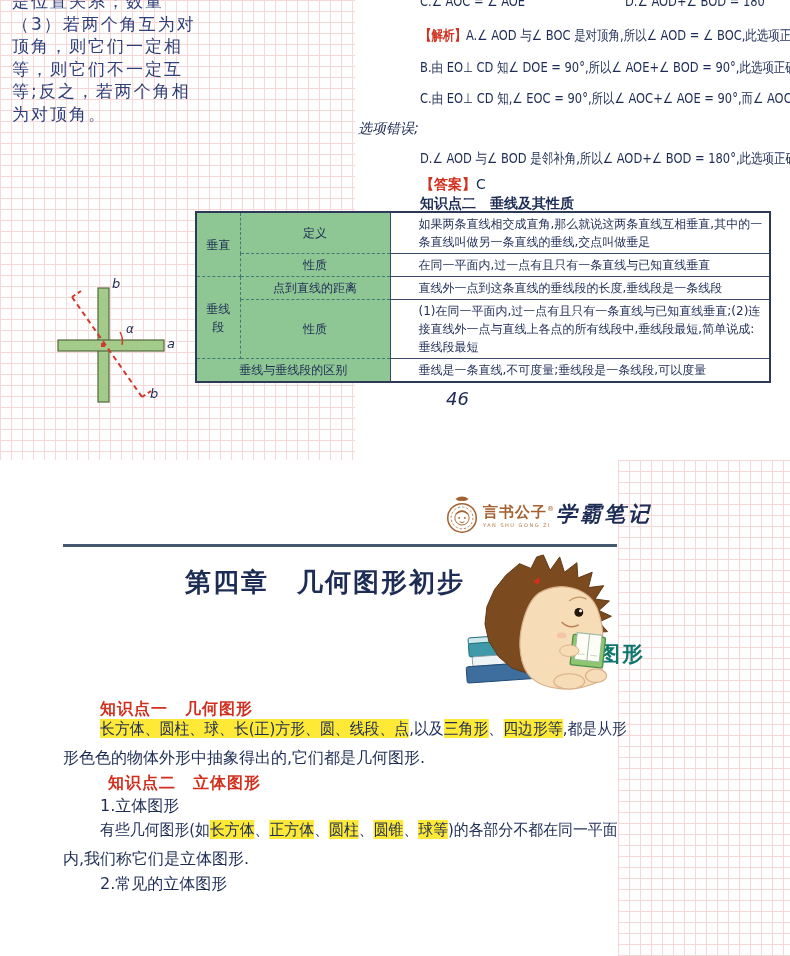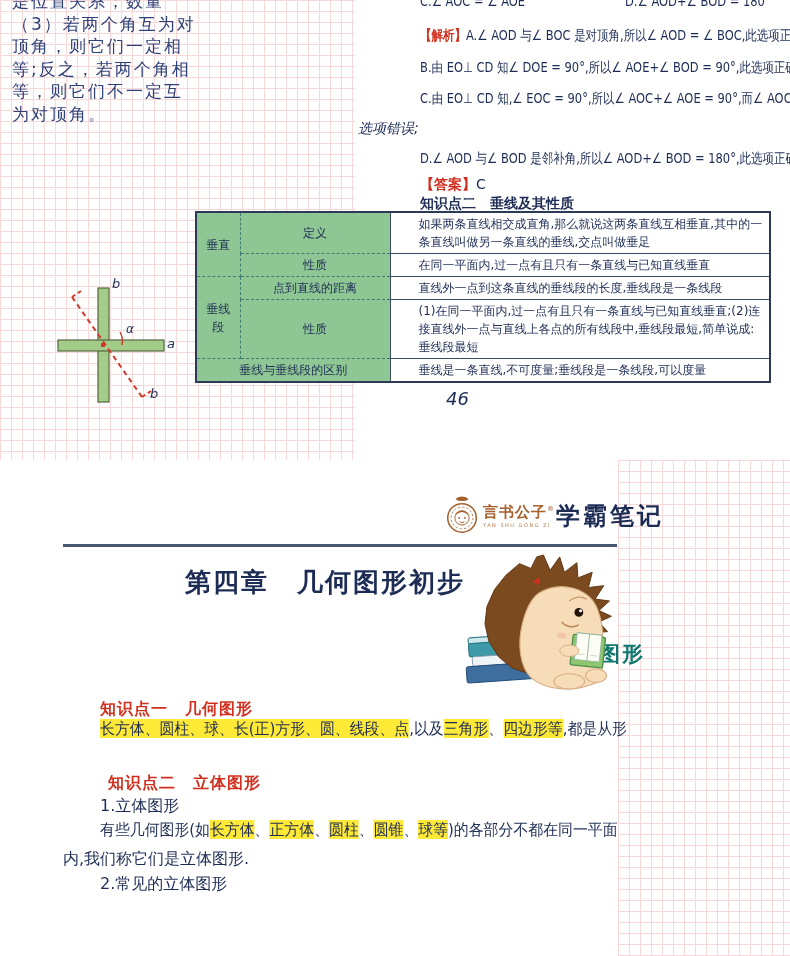--- a/index.html
+++ b/index.html
@@ -42,22 +42,22 @@
           font-size:12px; color:#1d2c55; table-layout:fixed; background:#fff;
           border:2px solid #2c3a57; }
   #tbl1 td { border:1px solid #3a4a66; padding:2px 6px; line-height:1.5; }
   #tbl1 td.g { background:#8fc794; text-align:center; vertical-align:middle; border-style:dashed; border-color:#3f7d74; }
   #tbl1 tr td:last-child { border-style:solid; border-color:#3a4a66;padding-left:28px; }
 
   
   #rule { position:absolute; left:63px; top:544px; width:554px; height:3px; background:#46586e; }
   .brandword { font-size:15px; font-weight:bold; color:#a5602f; letter-spacing:1px; }
   .pinyin { font-size:5px; color:#b77b47; letter-spacing:1.5px; }
-  #notebook-title { position:absolute; left:556px; top:500px; font-size:24px; font-weight:bold;
-                    color:#1d2c55; letter-spacing:3px; }
+  #notebook-title { position:absolute; left:556px; top:500px; font-size:21px; font-weight:bold;
+                    color:#1d2c55; letter-spacing:3px; font-style:italic; }
 
   
   #chapter { position:absolute; left:55px; top:565px; width:540px; text-align:center;
              font-size:26px; font-weight:bold; color:#1d2c55; letter-spacing:2px; }
   #section { position:absolute; left:55px; top:640px; width:590px; text-align:right;
              font-size:21px; font-weight:bold; color:#0f766e; letter-spacing:2px; }
   .kp { position:absolute; left:100px; font-size:16px; font-weight:bold; color:#d2301f; letter-spacing:1px; white-space:nowrap; }
   .p2line { position:absolute; white-space:nowrap; font-size:16px; color:#1d2c55; }
 
   #pageno { position:absolute; left:446px; top:388px; font-size:18px; font-style:italic; color:#1d2c55; }
@@ -69,22 +69,22 @@
 
 <div id="stage">
 
   <div class="band" id="band-top">
     <div class="gridbg" style="left:0;top:0;width:355px;height:460px;"></div>
 
     <div class="mnote hw">
       <div>是位置关系；数量</div>
       <div>（3）若两个角互为对</div>
       <div>顶角，则它们一定相</div>
+      <div>等，则它们不一定互</div>
       <div>等;反之，若两个角相</div>
-      <div>等，则它们不一定互</div>
       <div>为对顶角。</div>
     </div>
 
 
     <div class="abs" style="left:50px;top:280px;">
       <svg width="125" height="130" viewBox="0 0 125 130">
 
         <rect x="48" y="8" width="11" height="114" fill="#a3cb8a" stroke="#55663f" stroke-width="1.2"></rect>
 
         <rect x="8" y="60" width="106" height="11" fill="#a3cb8a" stroke="#55663f" stroke-width="1.2"></rect>
@@ -215,20 +215,21 @@
 
         <ellipse cx="112" cy="104" rx="10" ry="6" fill="#f7dcb8" stroke="#d8b088" stroke-width="1"></ellipse>
 
         <ellipse cx="112" cy="136" rx="16" ry="8" fill="#f7dcb8" stroke="#d8b088" stroke-width="1.2"></ellipse>
         <ellipse cx="140" cy="130" rx="11" ry="7" fill="#f7dcb8" stroke="#d8b088" stroke-width="1.2"></ellipse>
       </svg>
     </div>
 
     <div class="kp" style="top:239px;">知识点一　几何图形</div>
     <div class="p2line sq93" style="left:100px;top:259px;"><span class="hl">长方体、圆柱、球、长(正)方形、圆、线段、点</span><span>,以及</span><span class="hl">三角形</span><span>、</span><span class="hl">四边形等</span><span>,都是从形</span></div>
+    <div class="p2line" style="left:63px;top:288px;">形色色的物体外形中抽象得出的,它们都是几何图形.</div>
 
     <div class="kp" style="top:313px;margin-left:8px;">知识点二　立体图形</div>
     <div class="p2line" style="left:100px;top:336px;">1.立体图形</div>
     <div class="p2line sq93" style="left:100px;top:360px;"><span>有些几何图形(如</span><span class="hl">长方体</span><span>、</span><span class="hl">正方体</span><span>、</span><span class="hl">圆柱</span><span>、</span><span class="hl">圆锥</span><span>、</span><span class="hl">球等</span><span>)的各部分不都在同一平面</span></div>
     <div class="p2line" style="left:63px;top:389px;">内,我们称它们是立体图形.</div>
     <div class="p2line" style="left:100px;top:414px;">2.常见的立体图形</div>
 
   </div>
 </div>
 

